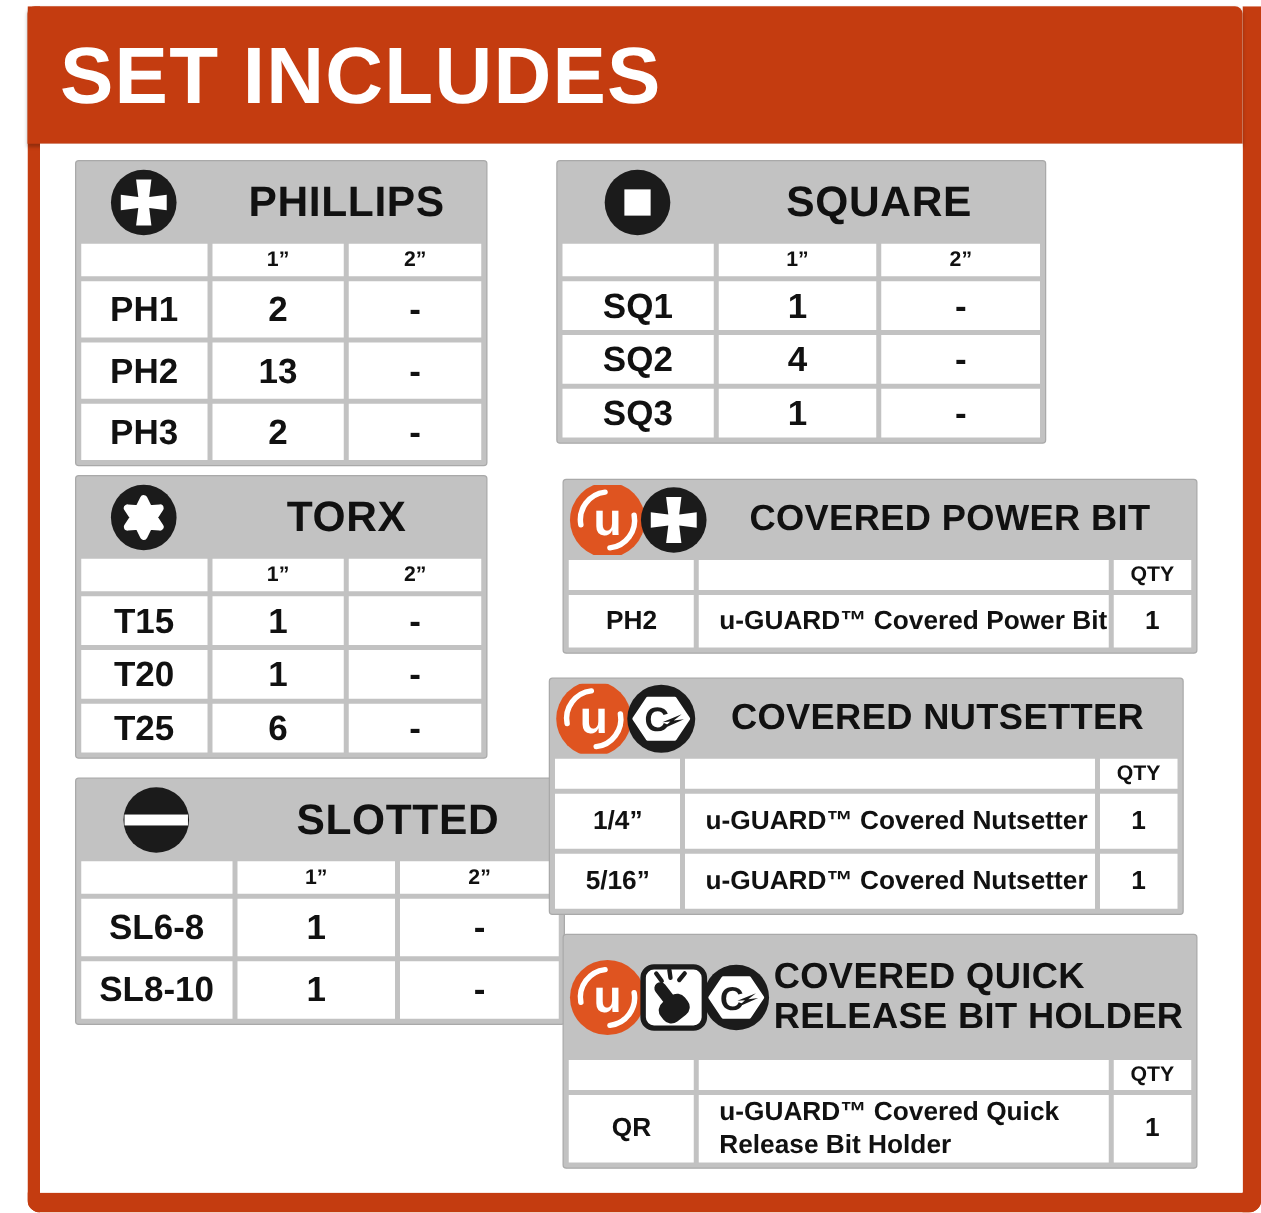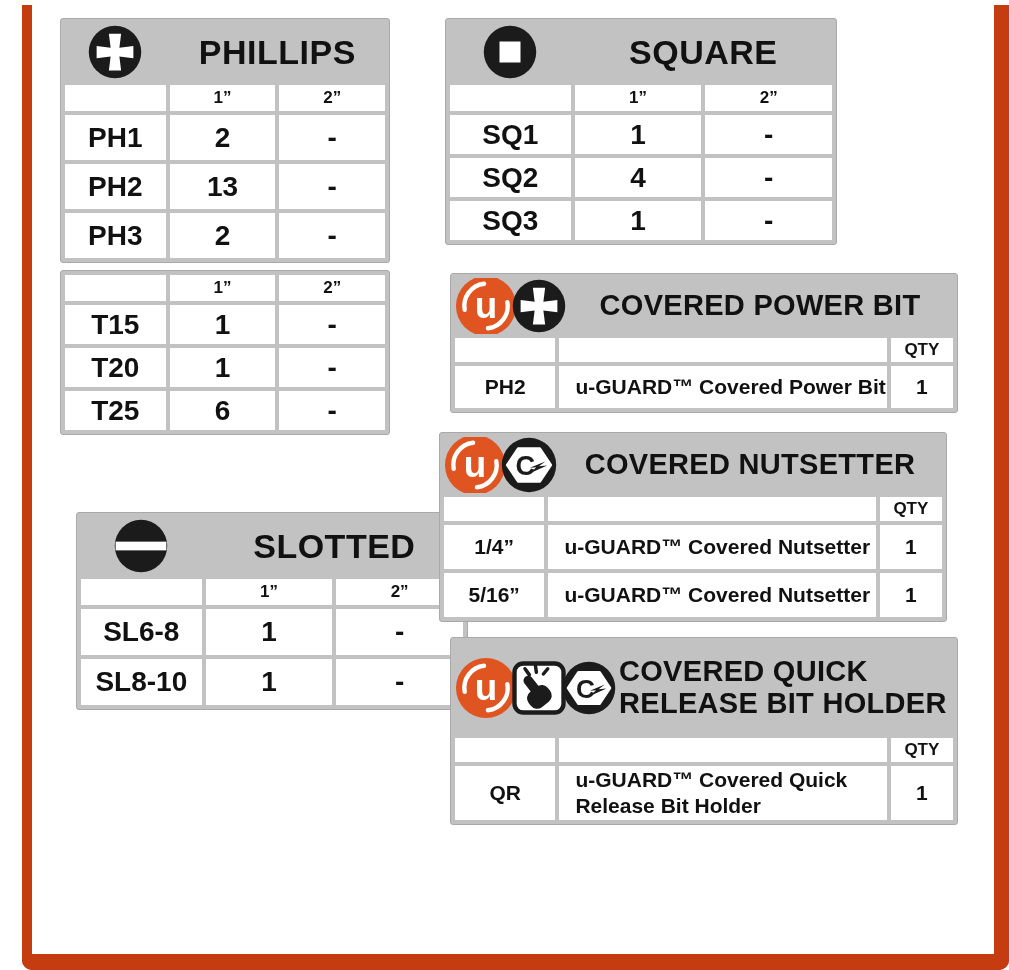--- a/index.html
+++ b/index.html
@@ -64,21 +64,21 @@
   .t-qr .cov-title{text-align:left;padding-left:2px;}
   .cov-table .colhead td{height:24px;font-size:17px;}
   .cov-table .data td{height:42px;font-size:21px;}
   .t-nutsetter .data td{height:44px;}
   .t-qr .data td{height:54px;}
   .cov-table .desc{text-align:left;padding-left:16px;font-size:19px;line-height:1.25;}
 
   
   .t-phillips {left:28px; top:13px;  width:330px;}
   .t-torx     {left:28px; top:265px; width:330px;}
-  .t-slotted  {left:44px; top:507px; width:392px;}
+  .t-slotted  {left:28px; top:507px; width:392px;}
   .t-square   {left:413px;top:13px;  width:392px;}
   .t-power    {left:418px;top:268px; width:508px;}
   .t-nutsetter{left:407px;top:427px; width:508px;}
   .t-qr       {left:418px;top:632px; width:508px;}
 </style>
 </head>
 <body>
 
 <svg width="0" height="0" style="position:absolute" aria-hidden="true">
   <defs>
@@ -115,20 +115,23 @@
       <g transform="rotate(-38 32 40)" fill="#1b1b1b">
         <rect x="27" y="14" width="11" height="26" rx="5.5"></rect>
         <rect x="17" y="31" width="28" height="22" rx="9"></rect>
       </g>
       <path d="M21 17 L16 10 M29 14 L28 7 M37 16 L42 10" stroke="#1b1b1b" stroke-width="4" stroke-linecap="round" fill="none"></path>
     </g>
   </defs>
 </svg>
 
 <div class="frame">
+  <div class="header-band">
+    <div class="header-title">SET INCLUDES</div>
+  </div>
 
   <div class="content">
 
     <table class="gtable bit-table t-phillips">
       <colgroup>
           <col class="c1">
           <col class="c2">
           <col class="c3">
         </colgroup>
       <tbody>
@@ -165,20 +168,30 @@
       </tbody>
     </table>
 
     <table class="gtable bit-table t-torx">
       <colgroup>
           <col class="c1">
           <col class="c2">
           <col class="c3">
         </colgroup>
       <tbody>
+        <tr class="band">
+          <td>
+              <div class="band-icon">
+                <svg width="56" height="56" viewBox="0 0 64 64">
+                  <use href="#ic-torx"></use>
+                </svg>
+              </div>
+            </td>
+          <td colspan="2" class="band-title">TORX</td>
+        </tr>
         <tr class="colhead">
           <td></td>
           <td>1”</td>
           <td>2”</td>
         </tr>
         <tr class="data">
           <td>T15</td>
           <td>1</td>
           <td>-</td>
         </tr>

